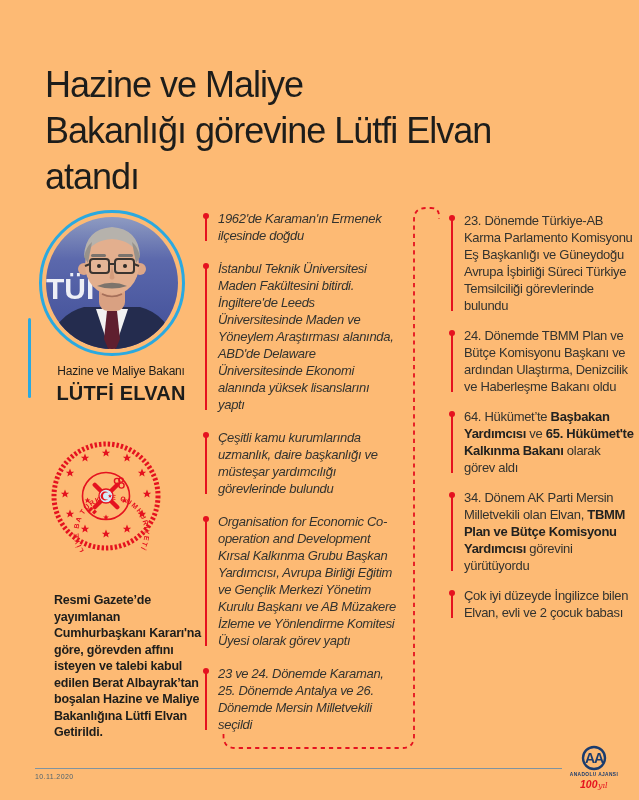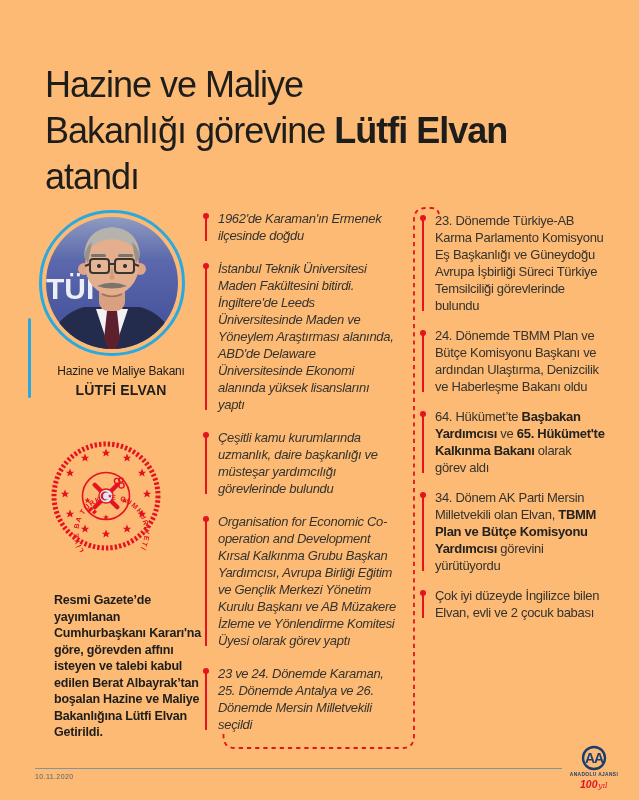--- a/index.html
+++ b/index.html
@@ -7,40 +7,40 @@
   .poster{
     position:relative; width:639px; height:800px; margin:0 auto;
     background:#fdba74; overflow:hidden;
   }
   
   .title{
     position:absolute; left:45px; top:62px; width:575px;
     font-size:36px; line-height:46px; font-weight:400; color:#1d1d1b;
     letter-spacing:-1px; margin:0;
   }
-  .title .b{font-weight:700;}
+  .title .b{font-weight:400;}
   
   .portrait-svg{position:absolute; left:36px; top:207px;}
   .accent-bar{
     position:absolute; left:28px; top:318px; width:3px; height:80px;
     background:#2aa9e0; border-radius:2px;
   }
   .caption{position:absolute; left:30px; top:364px; width:182px; text-align:center; color:#1d1d1b;}
   .caption .role{font-size:12px; letter-spacing:-0.2px;}
-  .caption .name{font-size:14px; font-weight:800; margin-top:4px; letter-spacing:0.2px;}
+  .caption .name{font-size:20px; font-weight:800; margin-top:4px; letter-spacing:0.2px;}
   .seal-svg{position:absolute; left:50px; top:440px;}
   .summary{
     position:absolute; left:50px; top:588px; width:160px; margin:4px;
     font-size:12.5px; line-height:16.5px; font-weight:700; color:#1d1d1b;
     letter-spacing:-0.2px;
   }
   
   .list{position:absolute; margin:0; padding:0; list-style:none;}
   .list-mid{left:204px; top:210px; width:194px;font-style:italic;}
-  .list-right{left:421px; top:212px; width:184px;}
+  .list-right{left:450px; top:212px; width:184px;}
   .item{position:relative; padding-left:14px; margin:0 0 16px 0;
     font-size:13px; line-height:17px; color:#33332f; letter-spacing:-0.3px;}
   .list-right .item{margin-bottom:13px;}
   .item-text{margin:0;}
   .item .b{font-weight:700; color:#222220;}
   .marker{position:absolute; left:1px; top:6px; bottom:3px; width:2px; background:#e5121f;}
   .marker::before{
     content:""; position:absolute; left:-2px; top:-3px; width:6px; height:6px;
     border-radius:50%; background:#e5121f;
   }

